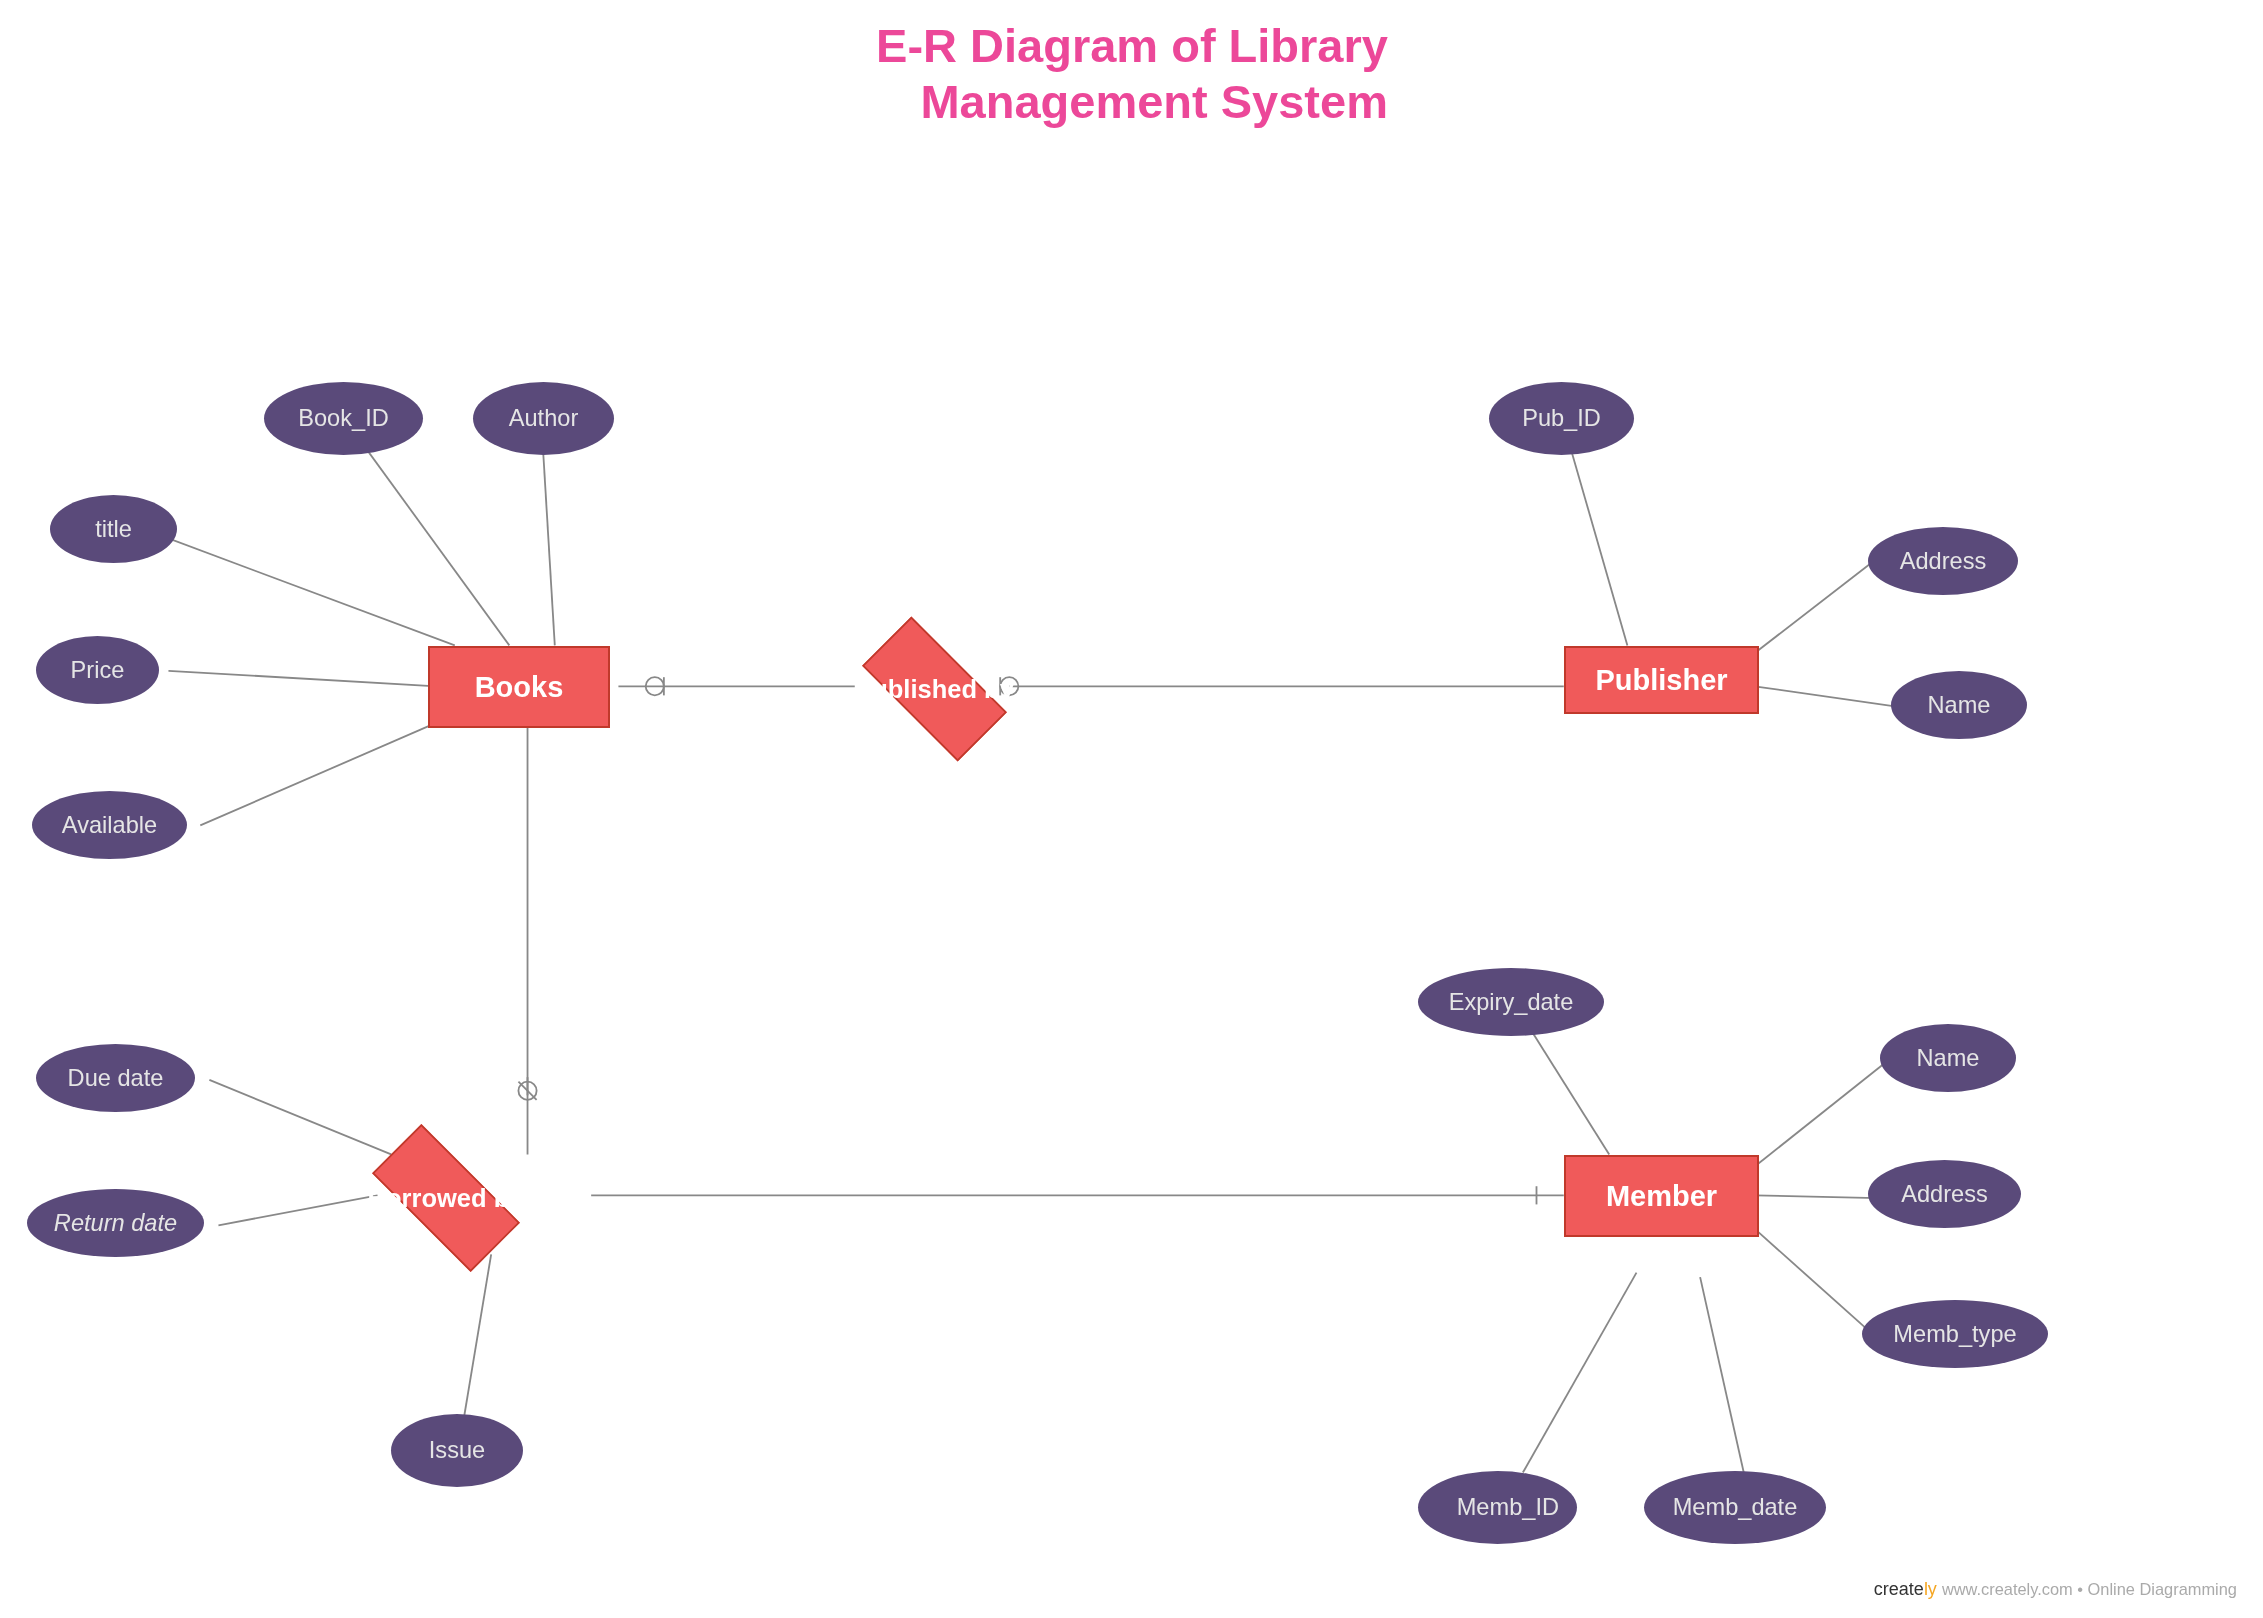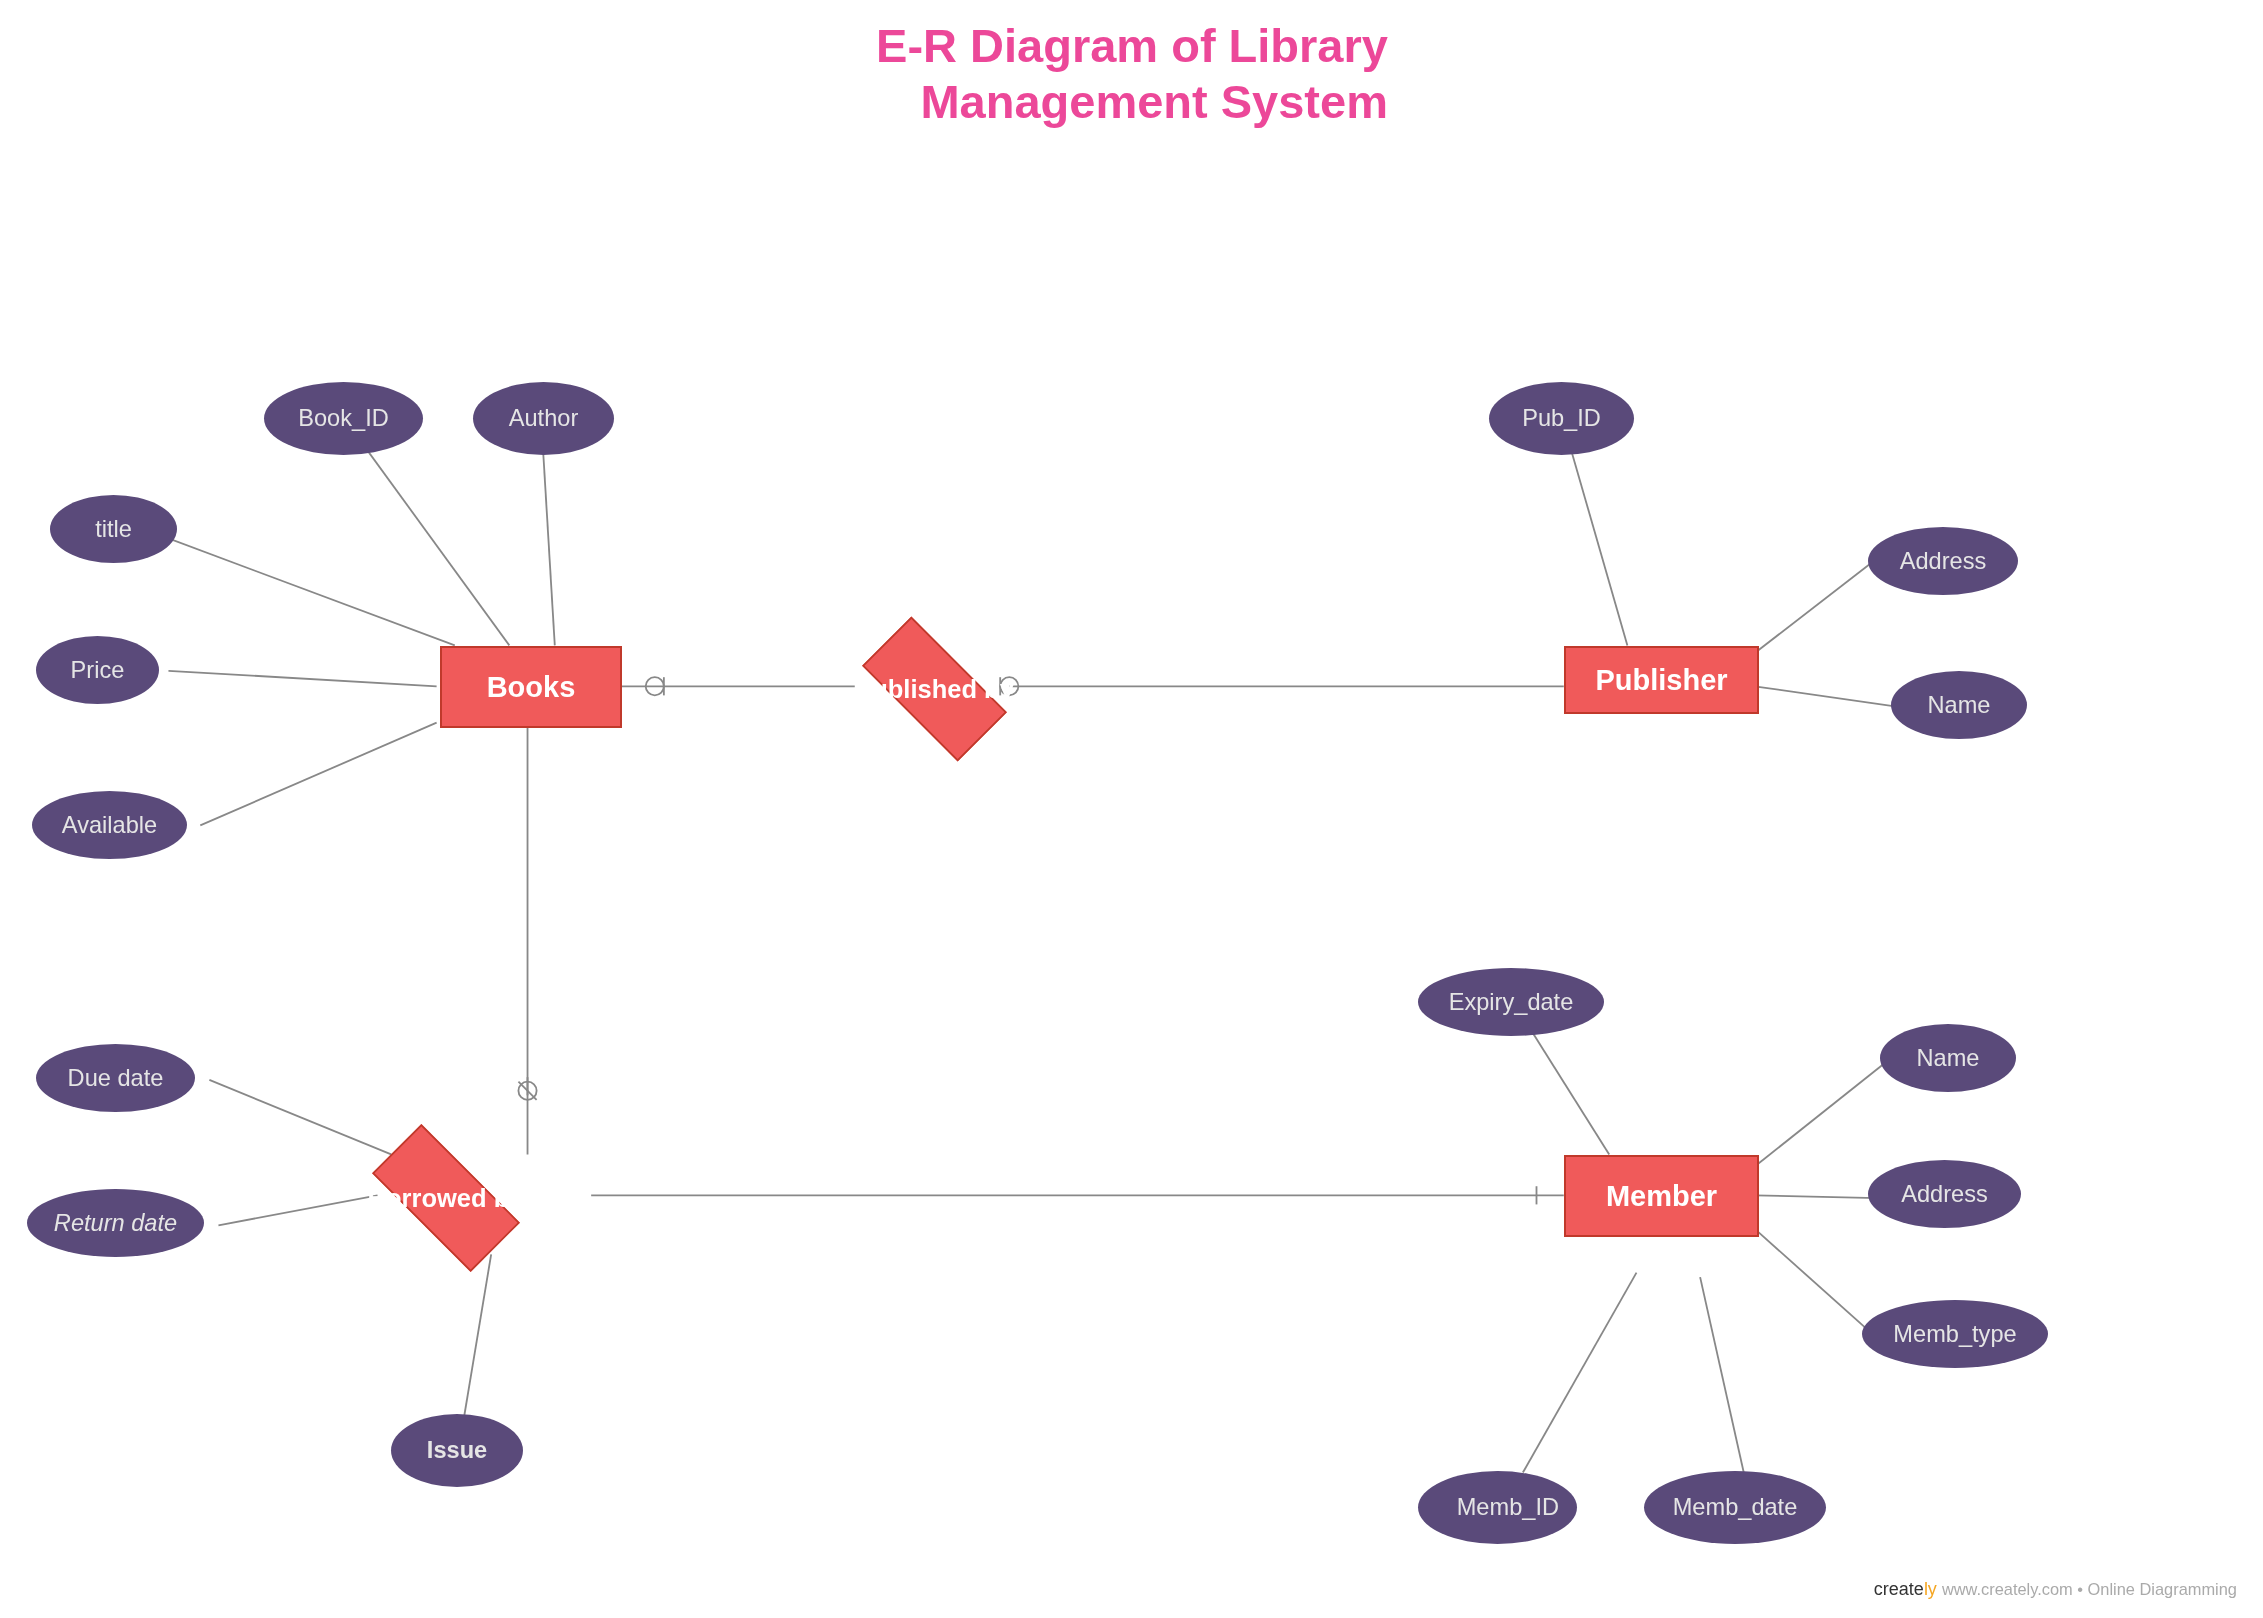--- a/index.html
+++ b/index.html
@@ -171,21 +171,21 @@
 
     <line x1="1690" y1="1305" x2="1690" y2="1325" stroke="#888" stroke-width="2"></line>
 
   </svg>
 
   <div class="title">
     <span>E-R Diagram of Library</span><br>
     <span>Management System</span>
   </div>
 
-  <div class="entity" style="left:440px; top:646px; width:182px; height:82px;">
+  <div class="entity" style="left:428px; top:646px; width:182px; height:82px;">
     <span>Books</span>
   </div>
 
   <div class="entity" style="left:1564px; top:646px; width:195px; height:68px;">
     <span>Publisher</span>
   </div>
 
   <div class="entity" style="left:1564px; top:1155px; width:195px; height:82px;">
     <span>Member</span>
   </div>
@@ -215,21 +215,21 @@
   <div class="attribute" style="left:32px; top:791px; width:155px; height:68px;">
     <span>Available</span>
   </div>
 
   <div class="attribute" style="left:36px; top:1044px; width:159px; height:68px;">
     <span>Due date</span>
   </div>
   <div class="attribute" style="left:27px; top:1189px; width:177px; height:68px;font-style:italic;">
     <span>Return date</span>
   </div>
-  <div class="attribute" style="left:391px; top:1414px; width:132px; height:73px;font-weight:bold;">
+  <div class="attribute" style="left:391px; top:1414px; width:132px; height:73px;">
     <span>Issue</span>
   </div>
 
   <div class="attribute" style="left:1489px; top:382px; width:145px; height:73px;">
     <span>Pub_ID</span>
   </div>
   <div class="attribute" style="left:1868px; top:527px; width:150px; height:68px;">
     <span>Address</span>
   </div>
   <div class="attribute" style="left:1891px; top:671px; width:136px; height:68px;">

